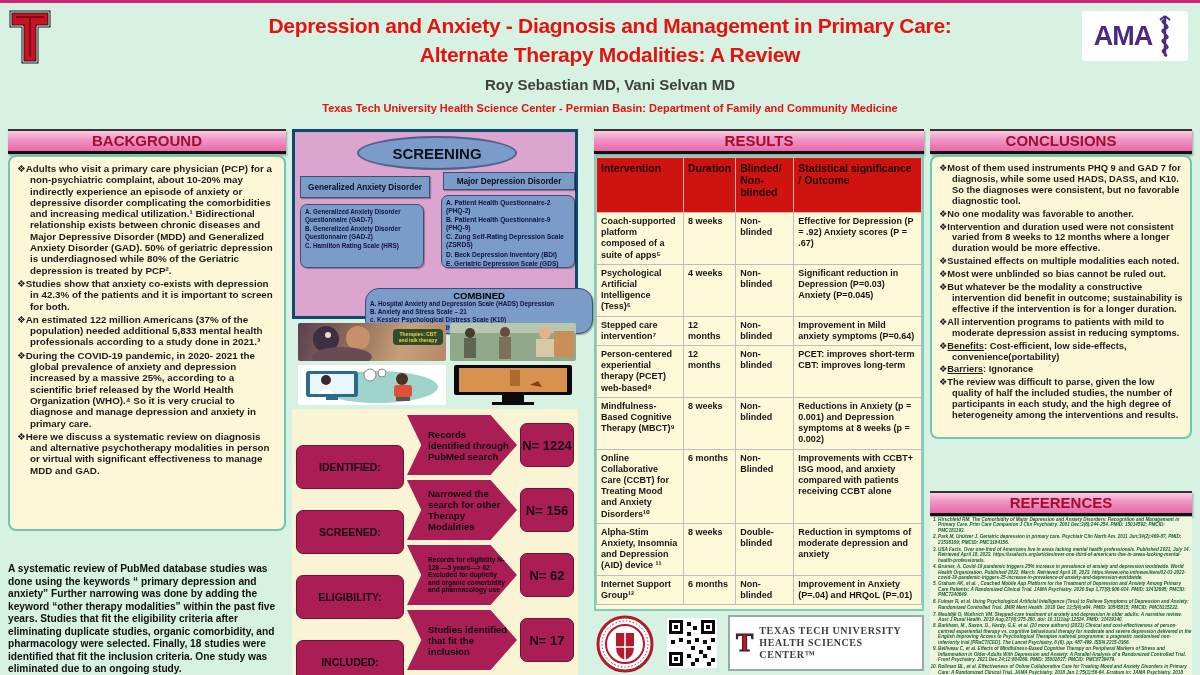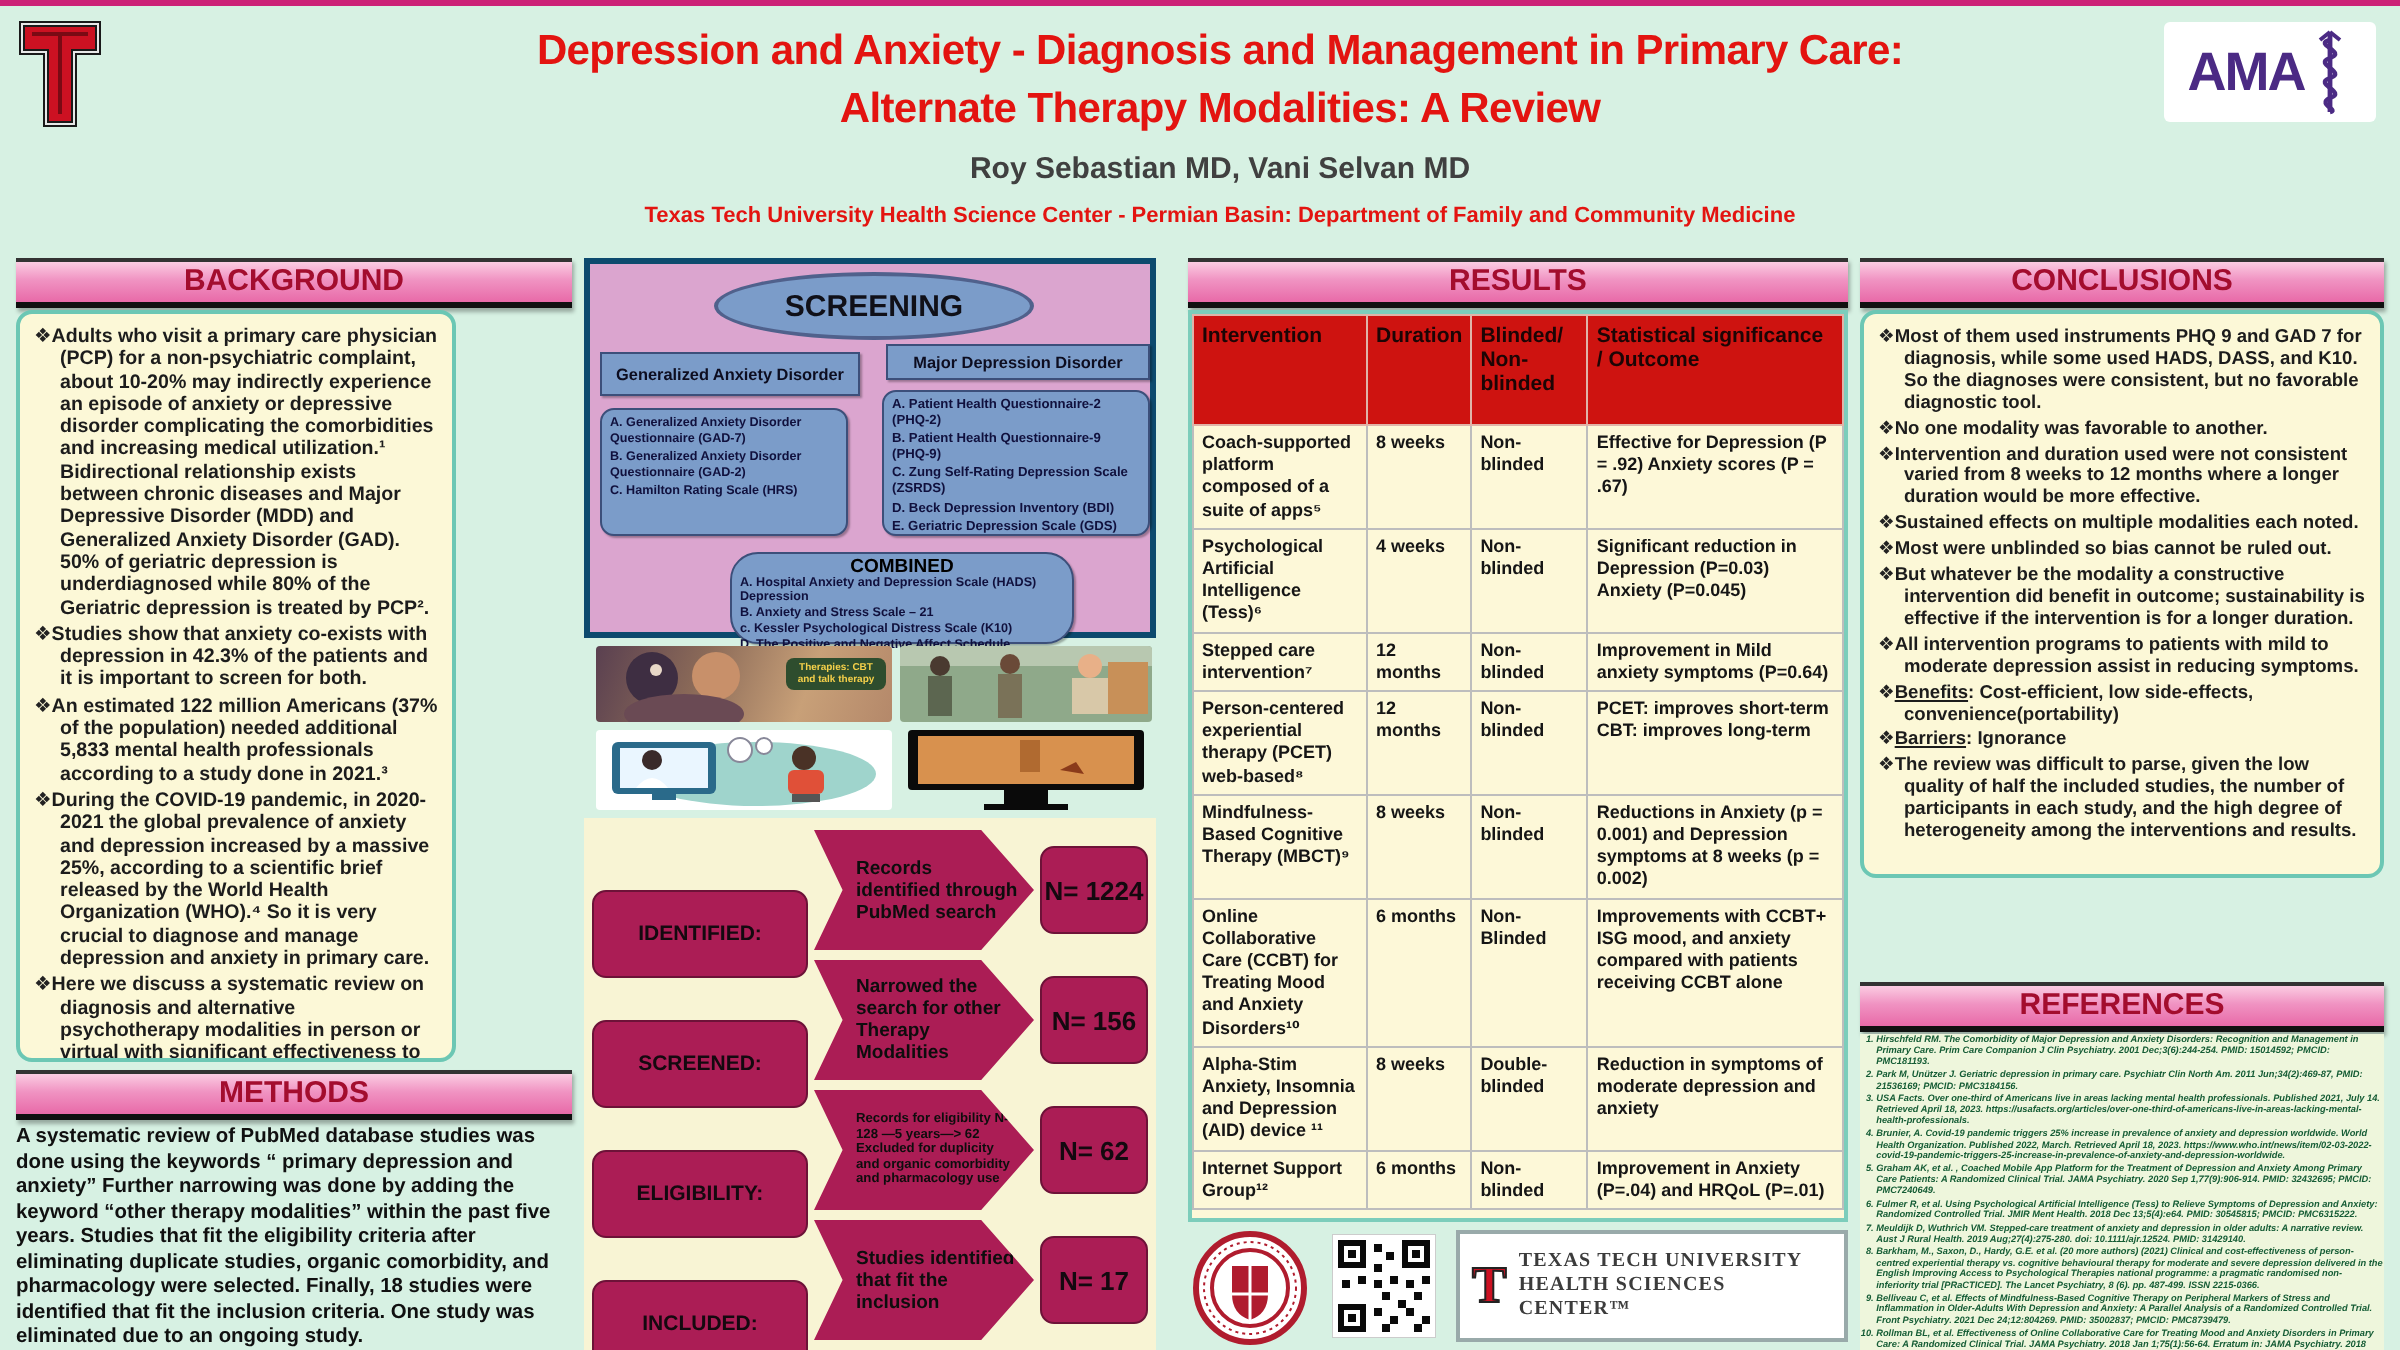--- a/index.html
+++ b/index.html
@@ -115,51 +115,50 @@
   <div class="ama-box">
     <span class="ama-text">AMA</span>
     <svg width="22" height="44" viewBox="0 0 22 44">
       <path d="M11 2 L11 42" stroke="#4b2a84" stroke-width="2.4" fill="none"></path>
       <path d="M11 6 C2 8 20 12 11 15 C2 18 20 22 11 25 C2 28 20 32 11 35 C4 38 16 41 11 42" stroke="#4b2a84" stroke-width="2.2" fill="none"></path>
       <path d="M11 2 L6 6 M11 2 L16 6" stroke="#4b2a84" stroke-width="2" fill="none"></path>
     </svg>
   </div>
 
   <div class="hdr-bar" style="left:8px; top:126px; width:278px;">BACKGROUND</div>
-  <div class="ybox bg-bullets" style="left:8px; top:152px; width:220px; height:376px;">
+  <div class="ybox bg-bullets" style="left:8px; top:152px; width:278px; height:376px;">
 
   <div class="bullet">Adults who visit a primary care physician (PCP) for a non-psychiatric complaint, about 10-20% may indirectly experience an episode of anxiety or depressive disorder complicating the comorbidities and increasing medical utilization.¹ Bidirectional relationship exists between chronic diseases and Major Depressive Disorder (MDD) and Generalized Anxiety Disorder (GAD). 50% of geriatric depression is underdiagnosed while 80% of the  Geriatric depression is treated by PCP².</div>
       <div class="bullet">Studies show that anxiety co-exists with depression in 42.3% of the patients and it is important to screen for both.</div>
       <div class="bullet">An estimated 122 million Americans (37% of the population) needed additional  5,833 mental health professionals according to a study done in 2021.³</div>
       <div class="bullet">During the COVID-19 pandemic, in 2020- 2021 the global prevalence of anxiety and depression increased by a massive 25%, according to a scientific brief released by the World Health Organization (WHO).⁴ So it is very crucial to diagnose and manage depression and anxiety in primary care.</div>
       <div class="bullet">Here we discuss a systematic review on diagnosis and alternative psychotherapy modalities in person or virtual with significant effectiveness to manage MDD and GAD.</div>
     </div>
 
-  <div class="hdr-bar" style="left:8px; top:532px; width:278px;">METHODS</div>
   <div class="methods-text">A systematic review of PubMed database studies was done using the keywords “ primary depression and anxiety” Further narrowing was done by adding the keyword “other therapy modalities” within the past five years. Studies that fit the eligibility criteria after eliminating duplicate studies, organic comorbidity, and pharmacology were selected.  Finally, 18 studies were identified that fit the inclusion criteria. One study was eliminated due to an ongoing study.</div>
 
   <div class="screening">
     <div class="scr-ellipse">SCREENING</div>
     <div class="scr-hdr" style="left:5px; top:44px; width:130px; height:22px;">Generalized Anxiety Disorder</div>
     <div class="scr-hdr" style="left:148px; top:40px; width:132px; height:18px;">Major Depression Disorder</div>
     <div class="scr-list" style="left:5px; top:72px; width:124px; height:64px;">
 
     <div class="it">A. Generalized Anxiety Disorder Questionnaire (GAD-7)</div>
         <div class="it">B. Generalized Anxiety Disorder Questionnaire (GAD-2)</div>
         <div class="it">C. Hamilton Rating Scale (HRS)</div>
       </div>
     <div class="scr-list" style="left:146px; top:63px; width:134px; height:73px; font-size:6.6px;">
 
     <div class="it">A. Patient Health Questionnaire-2 (PHQ-2)</div>
         <div class="it">B. Patient Health Questionnaire-9 (PHQ-9)</div>
         <div class="it">C. Zung Self-Rating Depression Scale (ZSRDS)</div>
         <div class="it">D.  Beck Depression Inventory (BDI)</div>
         <div class="it">E. Geriatric Depression Scale (GDS)</div>
       </div>
-    <div class="scr-list" style="left:70px; top:144px; width:172px; height:46px; border-radius:14px; line-height:7px;">
+    <div class="scr-list" style="left:70px; top:156px; width:228px; height:46px; border-radius:14px; line-height:7px;">
       <div class="combined-title">COMBINED</div>
       <div>
 
       <div class="it" style="margin-bottom:1px;">A. Hospital Anxiety and Depression Scale (HADS) Depression</div>
           <div class="it" style="margin-bottom:1px;">B. Anxiety and Stress Scale – 21</div>
           <div class="it" style="margin-bottom:1px;">c. Kessler Psychological Distress Scale (K10)</div>
           <div class="it" style="margin-bottom:1px;">D. The Positive and Negative Affect Schedule (PANAS)</div>
         </div>
     </div>
   </div>

